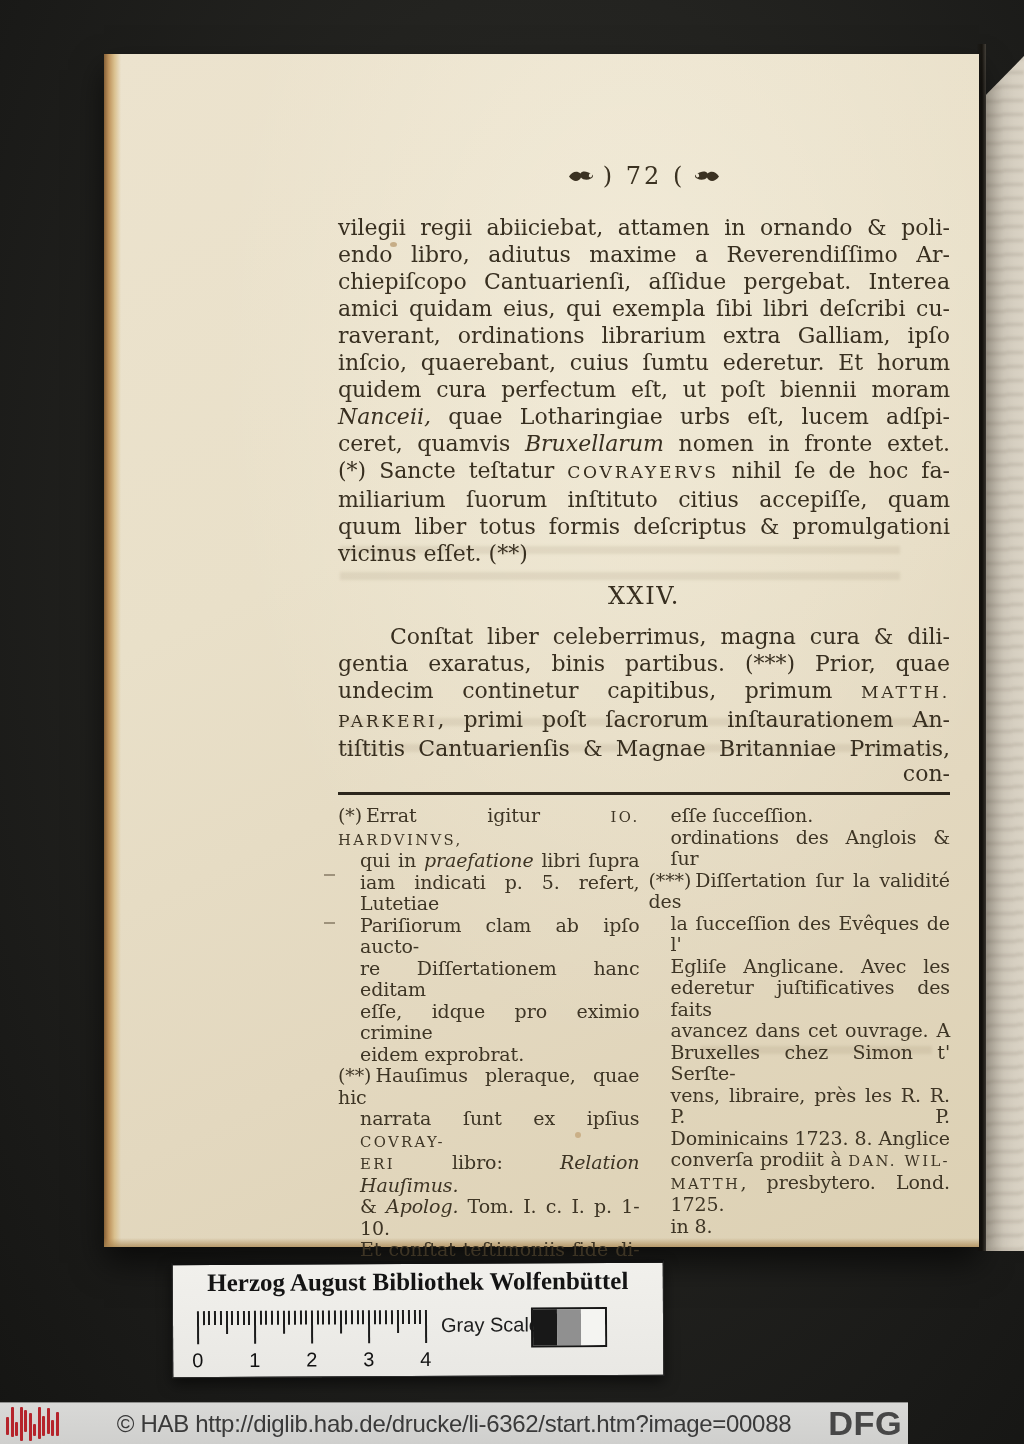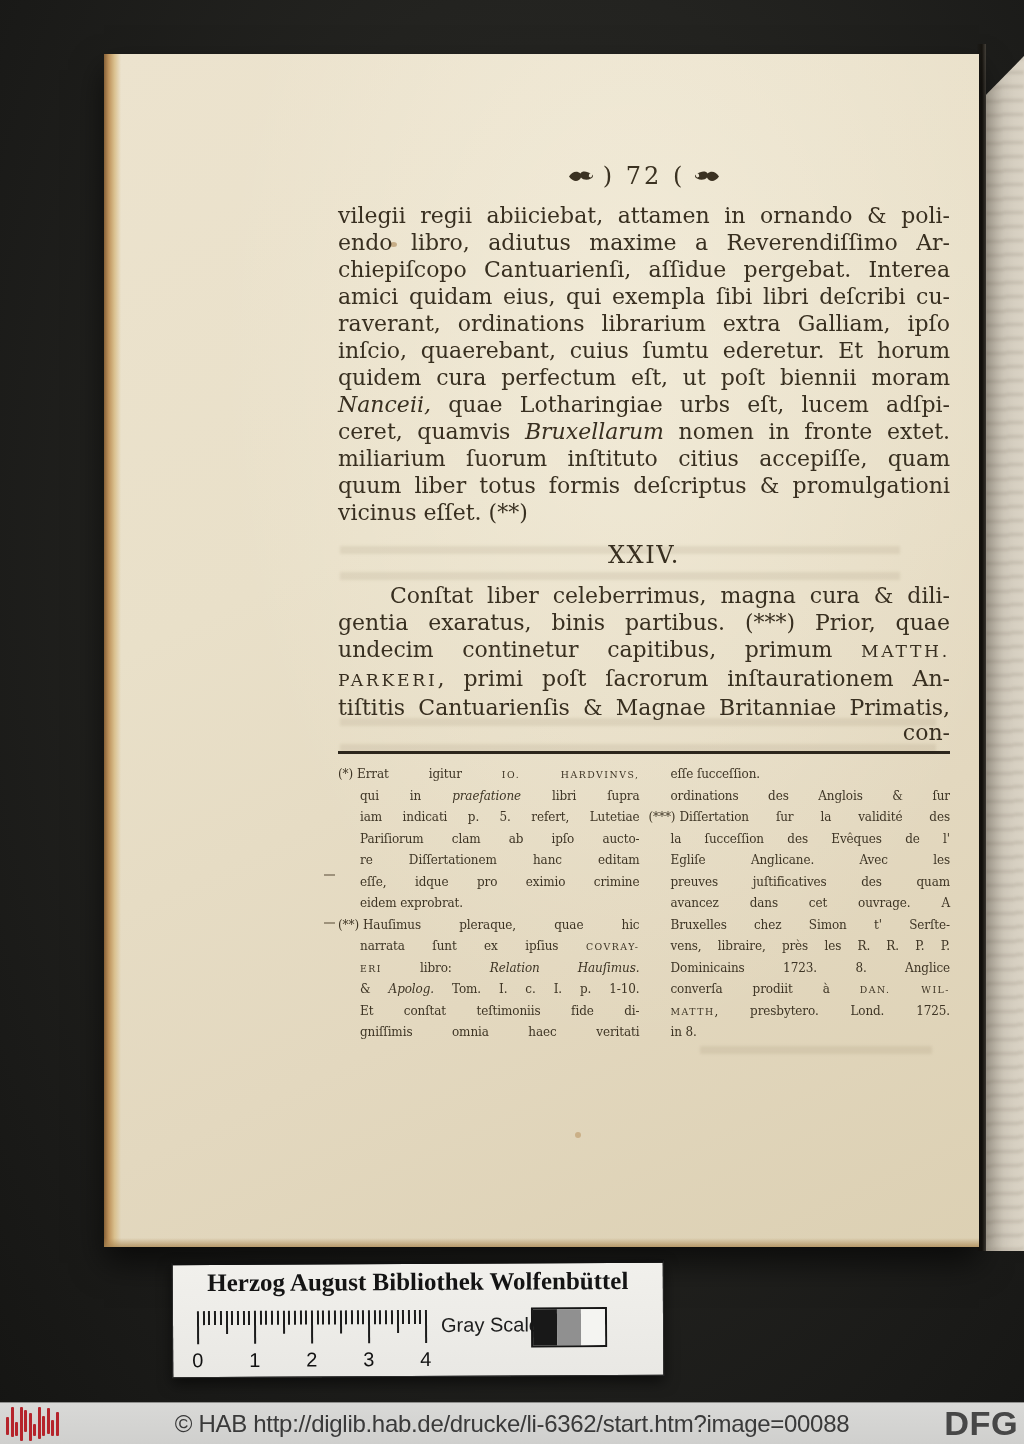--- a/index.html
+++ b/index.html
@@ -20,36 +20,36 @@
     background:linear-gradient(90deg,rgba(20,18,14,.1),#17140f 55%,#45413a 100%);}
   .next-page{position:absolute;left:986px;top:44px;width:38px;height:1207px;
     background:linear-gradient(90deg,#bdb5a6 0%,#d3ccbe 45%,#dbd4c6 100%);
     clip-path:polygon(0 4.2%,100% 1%,100% 100%,0 100%);}
   .next-page:after{content:"";position:absolute;inset:0;
     background:repeating-linear-gradient(178deg, rgba(96,85,66,.16) 0 3px, rgba(96,85,66,0) 3px 14px);
     filter:blur(1.5px);}
   
   .text-block{position:absolute;left:234px;top:108px;width:612px;color:#382f20;}
   .page-header{display:flex;justify-content:center;align-items:center;gap:9px;
-    font-size:24px;line-height:28px;margin-bottom:12px;color:#3b3222;}
+    font-size:24px;line-height:28px;margin-bottom:24px;color:#3b3222;}
   .hdr-text{letter-spacing:3px;}
   .ornament svg{display:block;}
   .ornament.flip svg{transform:scaleX(-1);}
   .line{font-size:22px;line-height:27px;text-align:justify;text-align-last:justify;
     white-space:normal;}
   .line.end{text-align-last:left;}
   .line.indent{text-indent:52px;}
   .it{font-style:italic;}
   .sc{font-size:0.78em;letter-spacing:0.16em;}
   .heading{text-align:center;font-size:24px;line-height:30px;margin:14px 0 12px;letter-spacing:1.5px;}
   .catchword{text-align:right;font-size:22px;line-height:24px;}
   .fn-rule{height:3px;background:#2c261c;margin:6px 0 10px;}
   .footnotes{display:flex;gap:9px;color:#3e3525;}
   .fn-col{width:302px;}
-  .fn-col .line{font-size:12px;line-height:21.5px;letter-spacing:-0.1px;}
+  .fn-col .line{font-size:19px;line-height:21.5px;letter-spacing:-0.1px;}
   .fn-col .line.cont{padding-left:22px;}
   .fn-marker{padding-right:4px;}
   
   .ghost{position:absolute;opacity:.55;filter:blur(1.6px);pointer-events:none;
     background:repeating-linear-gradient(180deg, rgba(122,104,74,.22) 0 8px, rgba(122,104,74,0) 8px 26px);}
   .g1{left:236px;top:492px;width:560px;height:52px;}
   .g2{left:236px;top:664px;width:596px;height:46px;}
   .g3{left:596px;top:992px;width:232px;height:18px;}
   .speck{position:absolute;border-radius:50%;pointer-events:none;}
   .s1{left:286px;top:188px;width:7px;height:5px;background:rgba(150,104,44,.45);}
@@ -67,21 +67,21 @@
   .ruler{position:absolute;left:24px;top:46px;width:240px;height:60px;}
   .tick{position:absolute;top:0;width:2px;background:#1c1c1c;}
   .tick.major{height:33px;}
   .tick.half{height:23px;}
   .tick.minor{height:14px;}
   .ruler-num{position:absolute;top:38px;font:20px "Liberation Sans", sans-serif;color:#111;}
   .gray-label{position:absolute;left:268px;top:50px;font:20px "Liberation Sans", sans-serif;color:#1d1d1d;}
   .gray-swatches{position:absolute;left:358px;top:44px;display:flex;border:2px solid #161616;}
   .gray-swatches div{width:24px;height:36px;}
   
-  .footer-bar{position:absolute;left:0;top:1402px;width:1024px;height:42px;
+  .footer-bar{position:absolute;left:0;top:1402px;width:908px;height:42px;
     background:linear-gradient(180deg,#d9d9d7 0%,#cfcfcd 100%);border-top:1px solid #8f8f8d;}
   .hab-logo{position:absolute;left:6px;top:3px;width:54px;height:36px;
     display:flex;align-items:center;gap:1.5px;}
   .hab-logo span{display:block;width:3px;background:#b5242b;border-radius:1px;}
   .copyright{position:absolute;left:50%;top:50%;transform:translate(-50%,-50%);
     font:24px "Liberation Sans", sans-serif;color:#3a3a3a;letter-spacing:-0.3px;white-space:nowrap;}
   .dfg{position:absolute;right:6px;top:2px;font:bold 33px/38px "Liberation Sans", sans-serif;
     color:#474747;letter-spacing:0.5px;transform:scaleX(1.04);transform-origin:right;}
 </style>
 </head>
@@ -122,20 +122,21 @@
       <div class="para p1">
           <div class="line">vilegii regii abiiciebat, attamen in ornando &amp; poli-</div>
           <div class="line">endo libro, adiutus maxime a Reverendiſſimo Ar-</div>
           <div class="line">chiepiſcopo Cantuarienſi, aſſidue pergebat. Interea</div>
           <div class="line">amici quidam eius, qui exempla ſibi libri deſcribi cu-</div>
           <div class="line">raverant, ordinations librarium extra Galliam, ipſo</div>
           <div class="line">inſcio, quaerebant, cuius ſumtu ederetur. Et horum</div>
           <div class="line">quidem cura perfectum eſt, ut poſt biennii moram</div>
           <div class="line"><span class="it">Nanceii,</span> quae Lotharingiae urbs eſt, lucem adſpi-</div>
           <div class="line">ceret, quamvis <span class="it">Bruxellarum</span> nomen in fronte extet.</div>
+          <div class="line">(*) Sancte teſtatur <span class="sc">COVRAYERVS</span> nihil ſe de hoc fa-</div>
           <div class="line">miliarium ſuorum inſtituto citius accepiſſe, quam</div>
           <div class="line">quum liber totus formis deſcriptus &amp; promulgationi</div>
           <div class="line end">vicinus eſſet. (**)</div>
         </div>
 
       <div class="heading">XXIV.</div>
 
       <div class="para p2">
           <div class="line indent">Conſtat liber celeberrimus, magna cura &amp; dili-</div>
           <div class="line">gentia exaratus, binis partibus. (***)  Prior, quae</div>
@@ -170,21 +171,21 @@
           </div>
         <div class="fn-col">
             <div>
               <div class="line end cont">eſſe ſucceſſion.</div>
             </div>
             <div>
               <div class="line cont">ordinations des Anglois &amp; ſur</div>
               <div class="line first"><span class="fn-marker">(***)</span>Diſſertation ſur la validité des</div>
               <div class="line cont">la ſucceſſion des Evêques de l'</div>
               <div class="line cont">Egliſe Anglicane.   Avec les</div>
-              <div class="line cont">preuves juſtificatives des quam</div>
+              <div class="line cont">ederetur juſtificatives des faits</div>
               <div class="line cont">avancez dans cet ouvrage.  A</div>
               <div class="line cont">Bruxelles chez Simon t' Serſte-</div>
               <div class="line cont">vens, libraire, près les R. R. P. P.</div>
               <div class="line cont">Dominicains 1723. 8.   Anglice</div>
               <div class="line cont">converſa prodiit à <span class="sc">DAN. WIL-</span></div>
               <div class="line cont"><span class="sc">MATTH</span>, presbytero. Lond. 1725.</div>
               <div class="line end cont">in 8.</div>
             </div>
           </div>
       </div>

